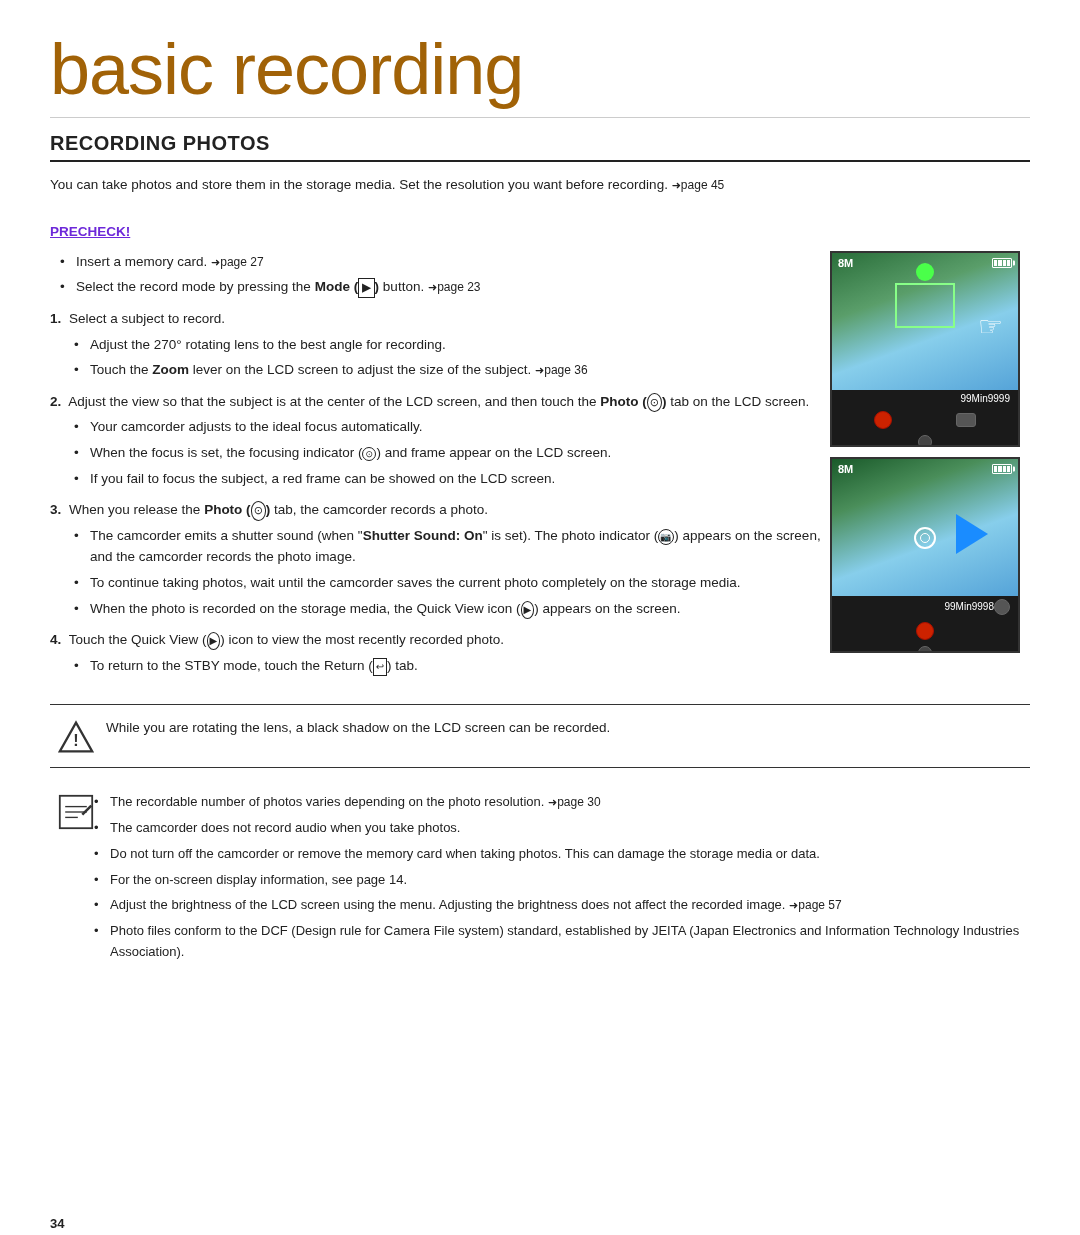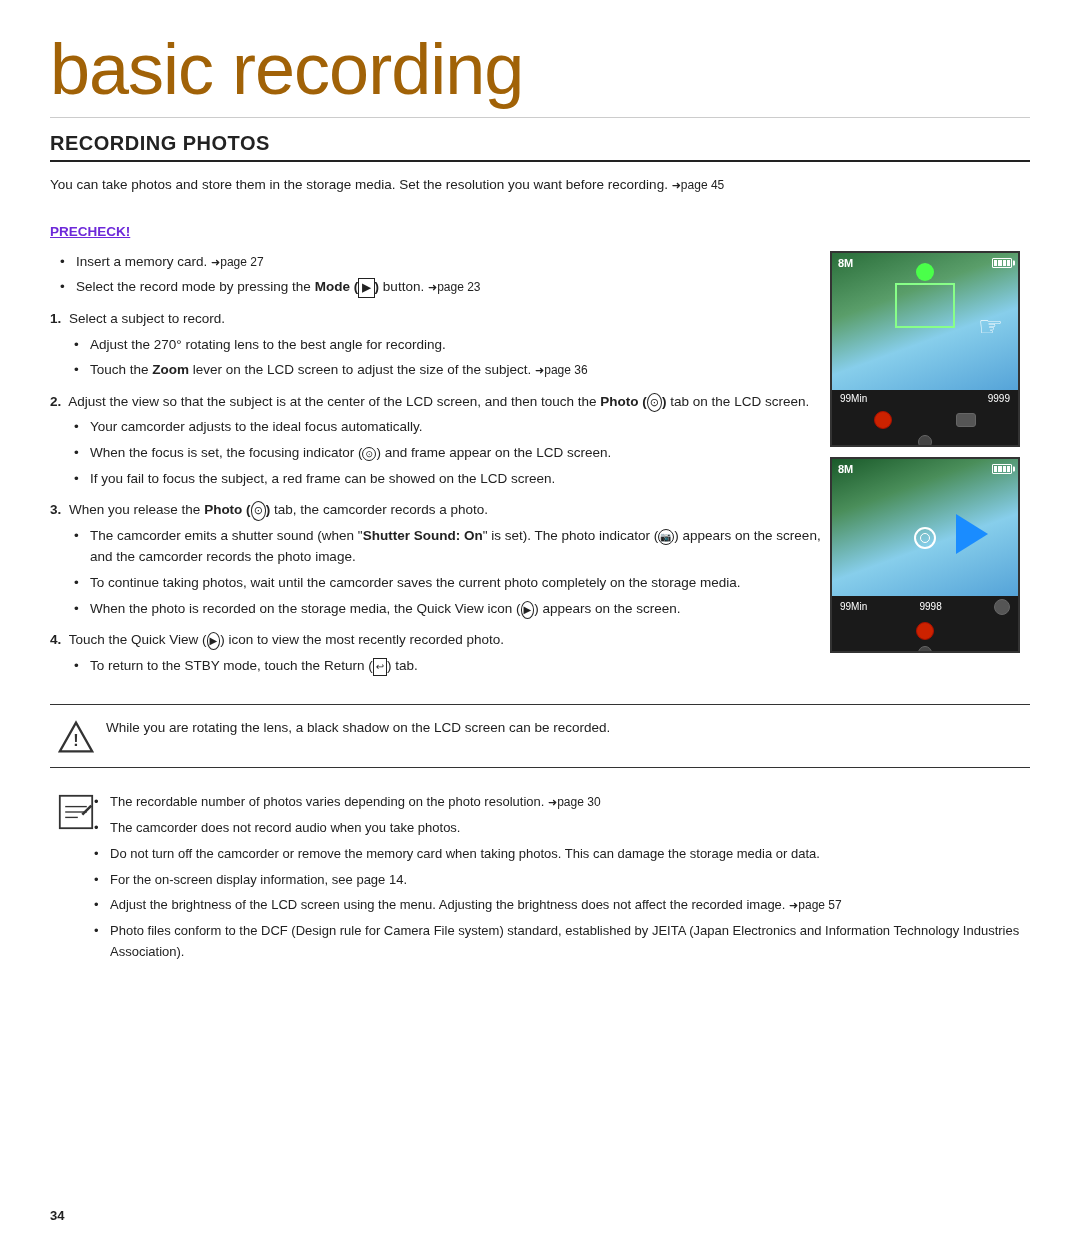--- a/index.html
+++ b/index.html
@@ -219,21 +219,21 @@
       position: absolute;
       bottom: 0;
       left: 0;
       right: 0;
       height: 55px;
       background: #1a1a1a;
     }
 
     .cam-info-row {
       display: flex;
-      justify-content: space-between;
+      justify-content: flex-end;
       align-items: center;
       padding: 3px 8px;
       color: white;
       font-size: 10px;
     }
 
     .cam-btn {
       width: 18px;
       height: 18px;
       border-radius: 50%;
@@ -345,21 +345,21 @@
     }
 
     .note-bullets li::before {
       content: "•";
       position: absolute;
       left: 0;
     }
 
     .page-number {
       position: absolute;
-      bottom: 12px;
+      bottom: 4px;
       left: 50px;
       font-size: 13px;
       font-weight: bold;
     }
 
     .arrow-ref {
       display: inline-block;
       font-size: 12px;
     }
     .arrow-ref::before {

